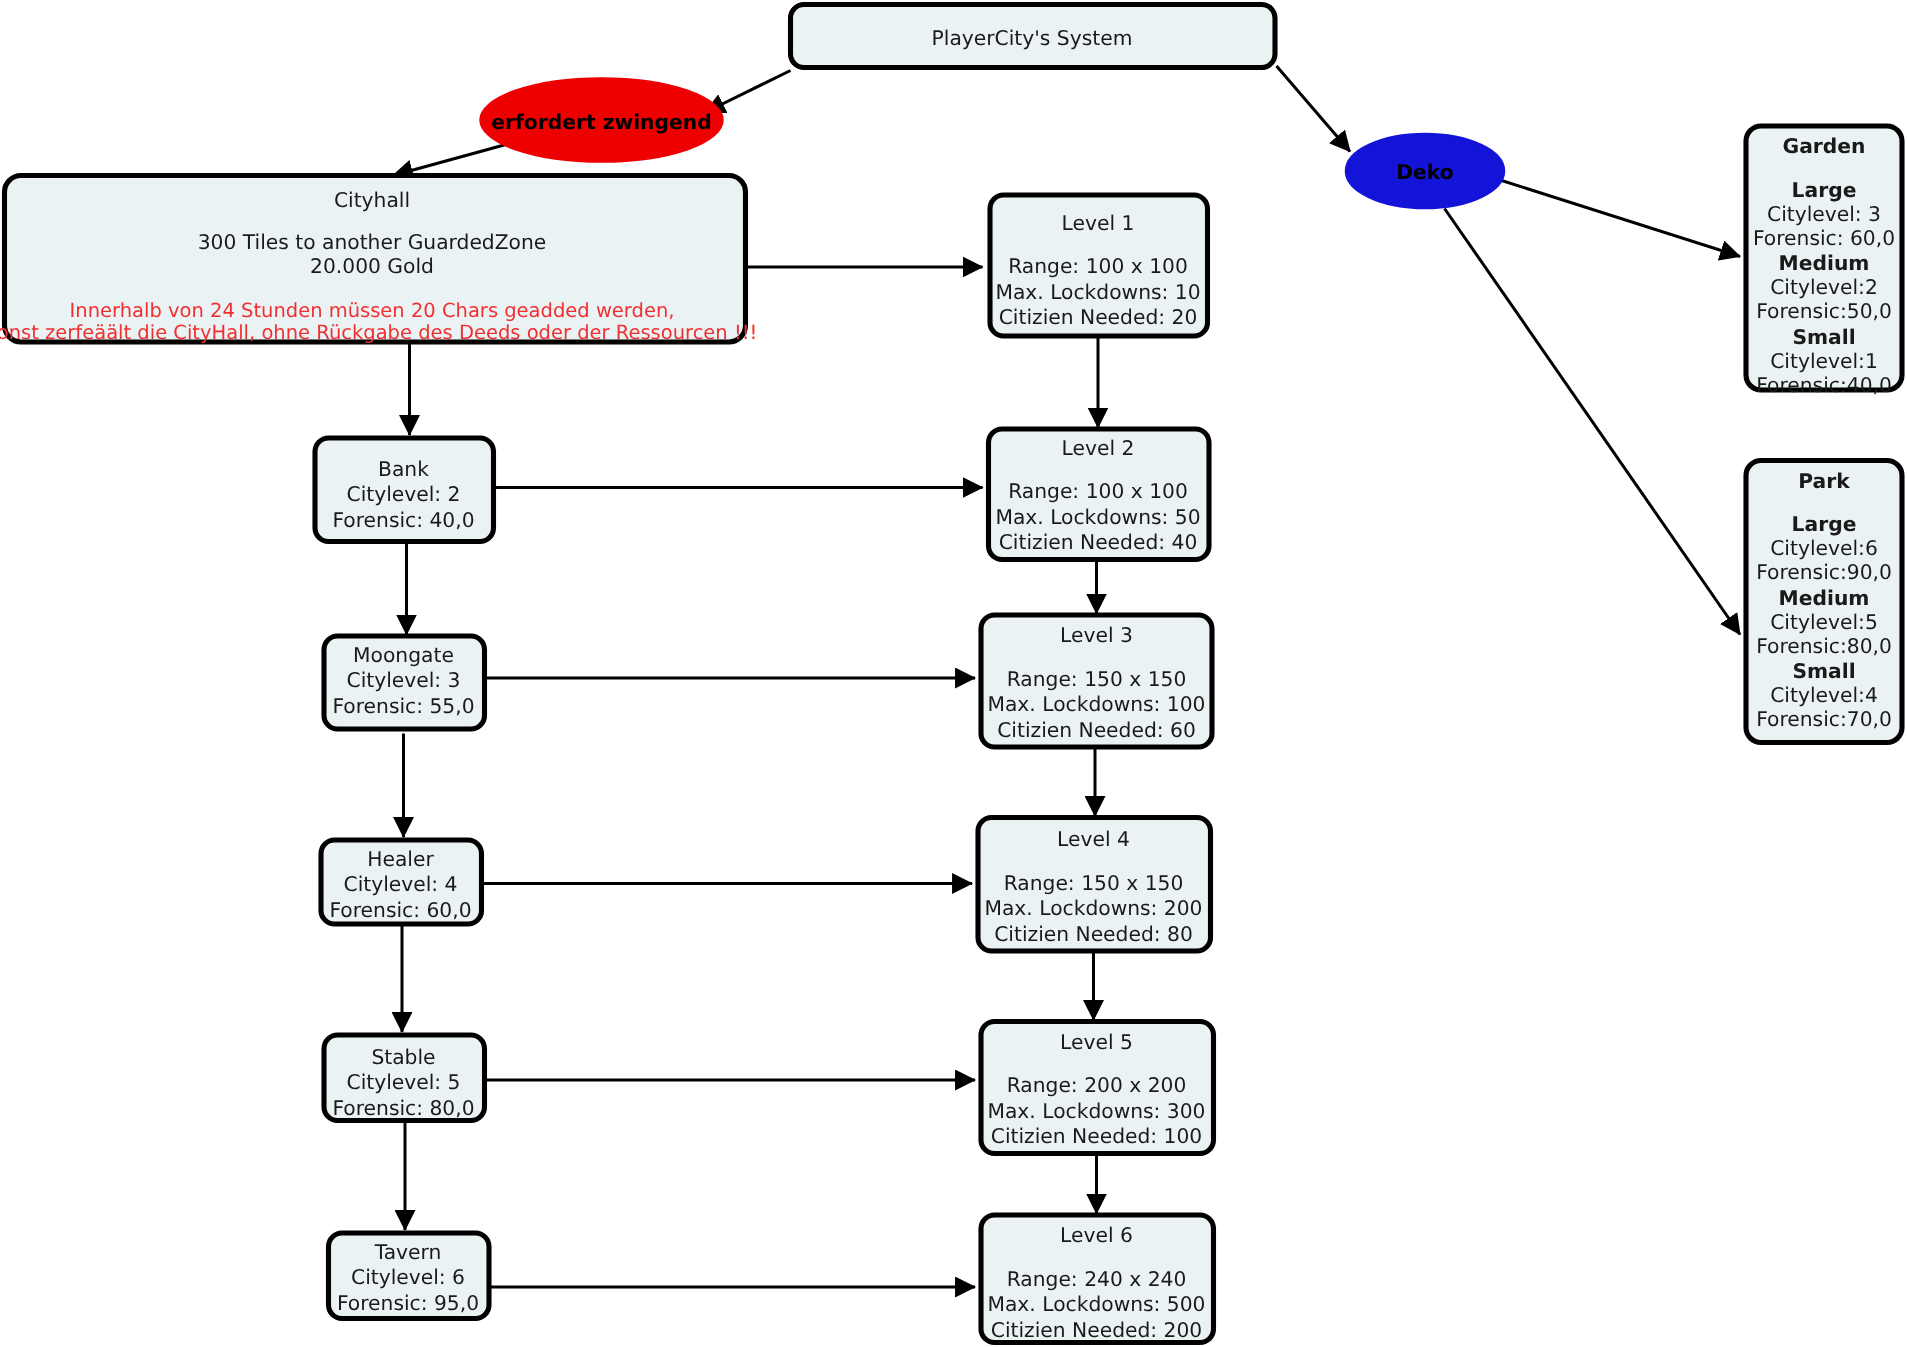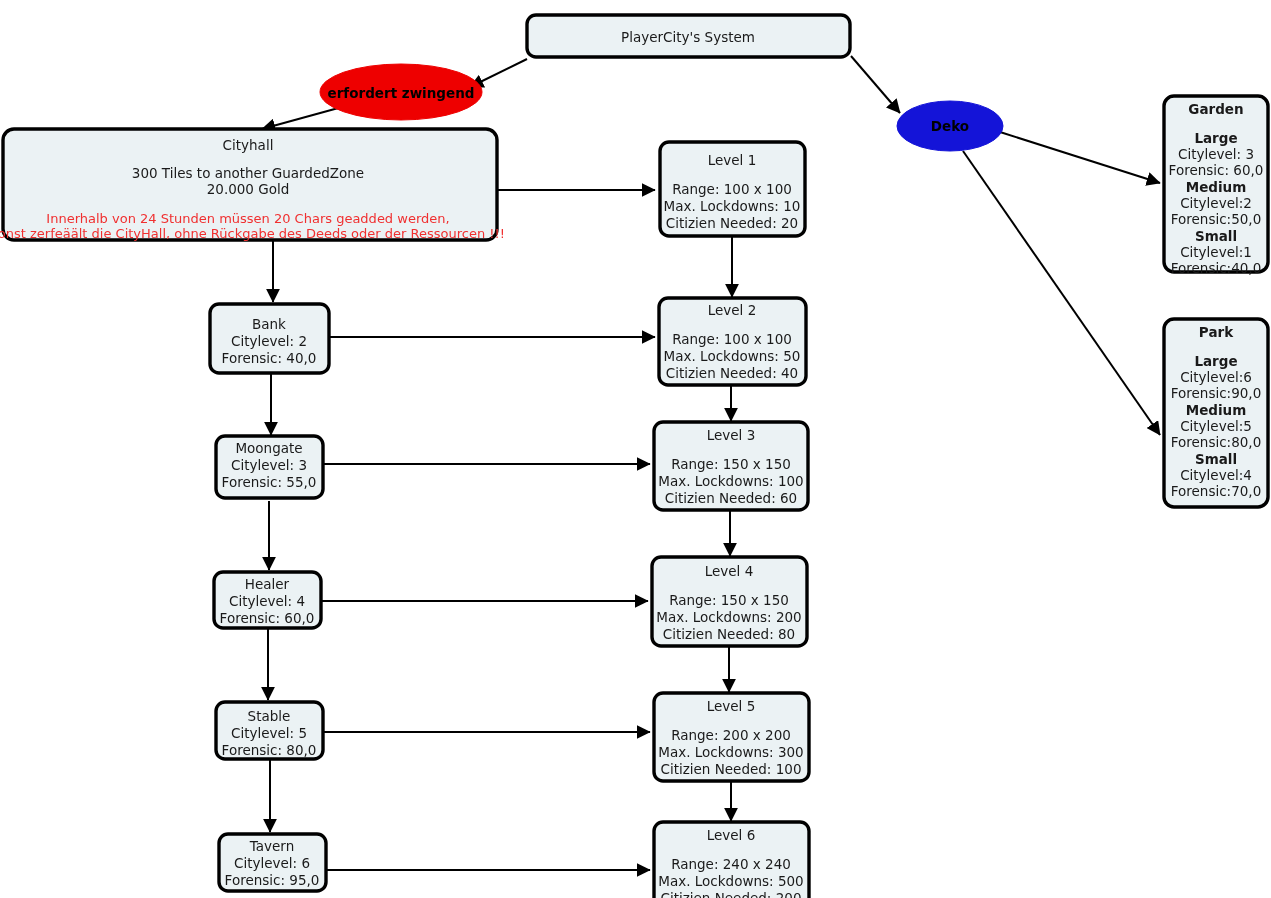--- a/index.html
+++ b/index.html
@@ -10,21 +10,21 @@
   body {
     width: 1271px;
     height: 898px;
     font-family: "DejaVu Sans", sans-serif;
     position: relative;
     overflow: hidden;
   }
   #diagram-root {
     position: absolute;
     left: 0;
-    top: 12px;
+    top: 0;
     width: 1271px;
     height: 652px;
   }
   svg.diagram {
     display: block;
     width: 1271px;
     height: 898px;
   }
   .node-box {
     fill: #ebf2f4;

